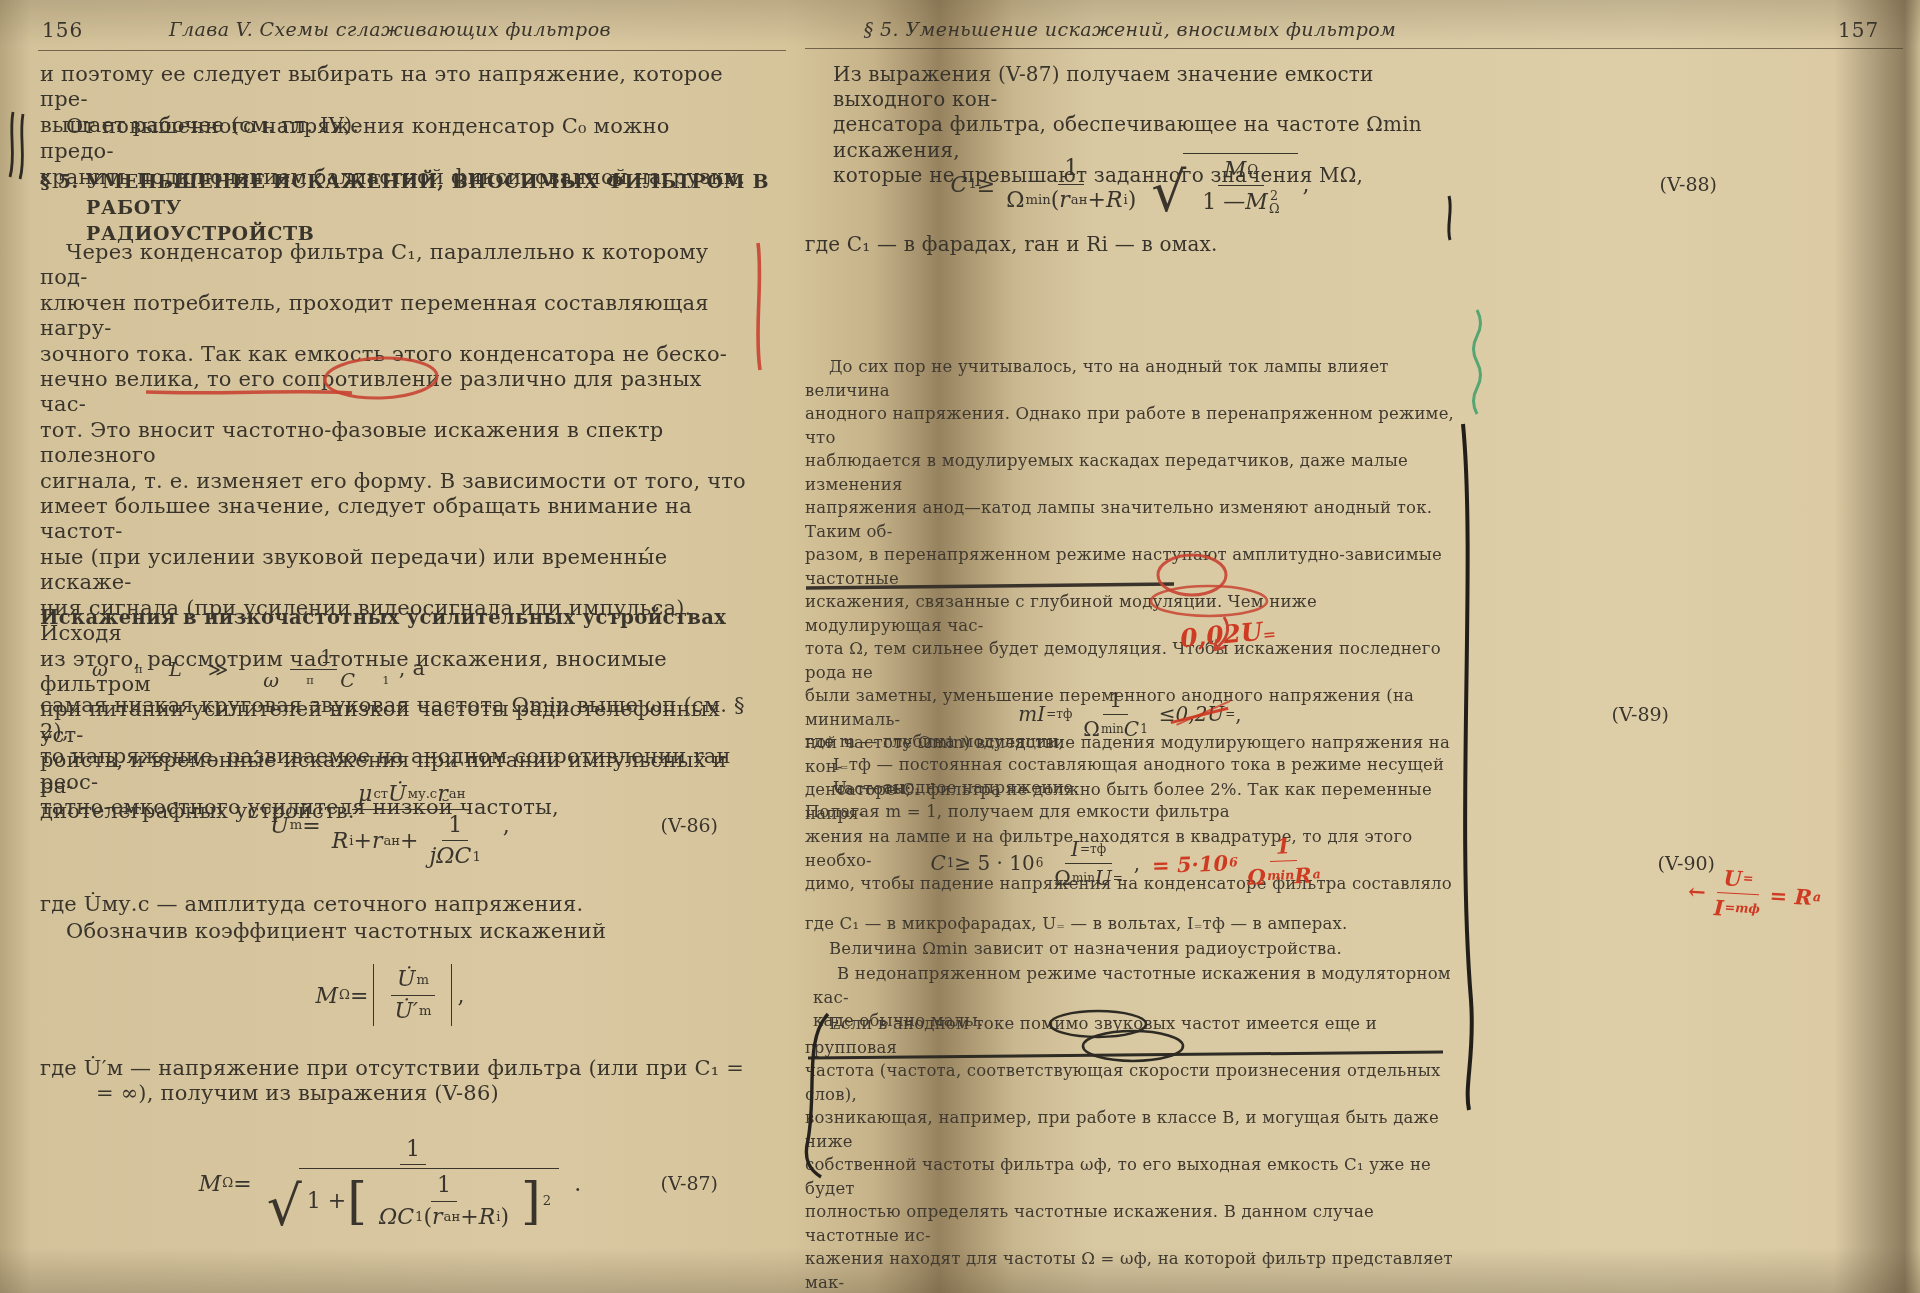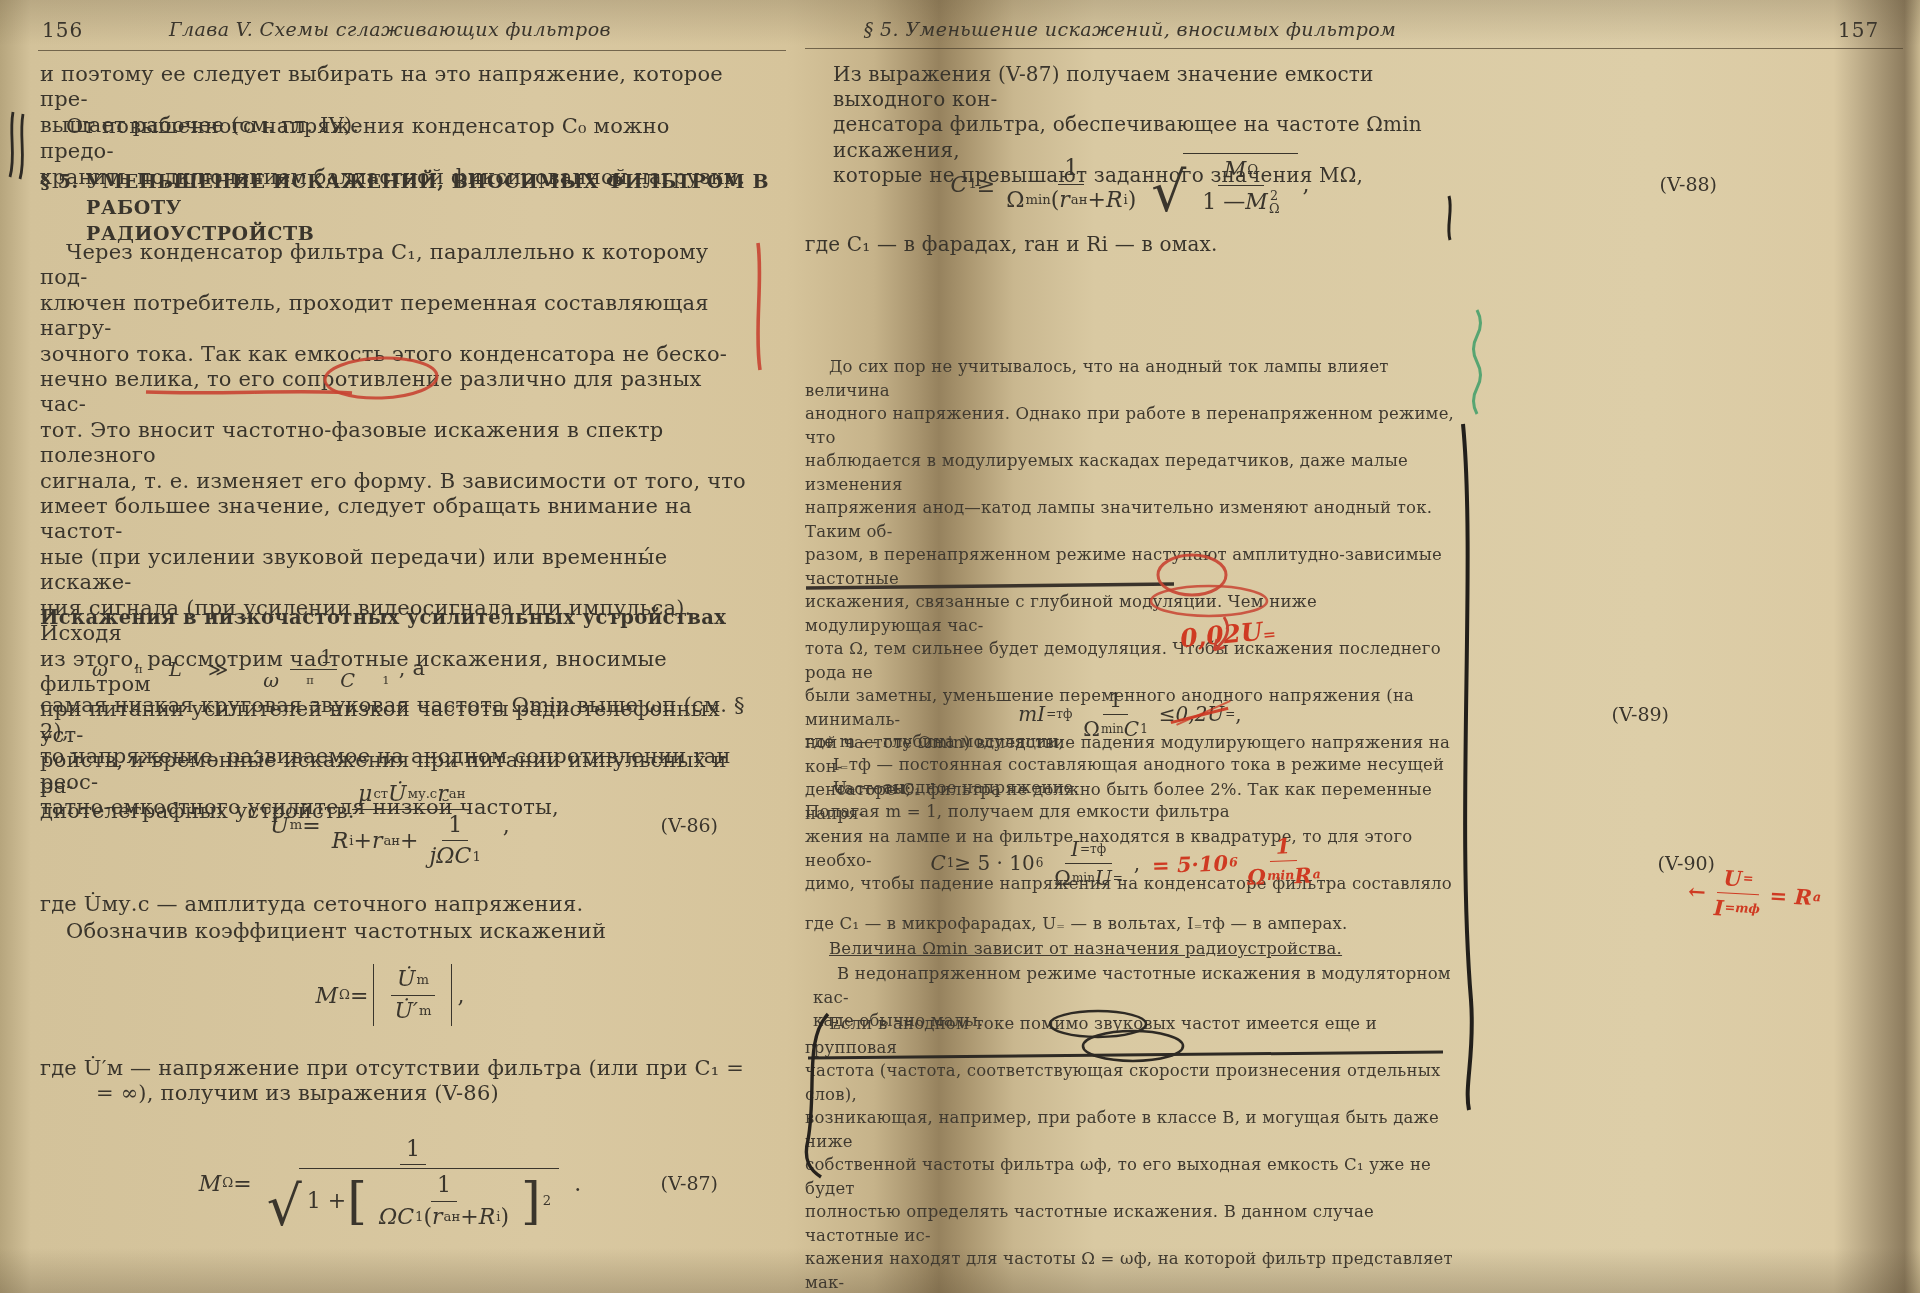--- a/index.html
+++ b/index.html
@@ -342,21 +342,21 @@
             <span class="fsub">min</span>
             <span>R</span>
             <span class="fsub">a</span>
           </span>
         </span>
       </span>
     <span class="ftag" style="right:-260px;">(V-90)</span>
   </div>
 
   <div class="para small-r" style="left:805px;top:912px;">где C₁ — в микрофарадах, U₌ — в вольтах, I₌тф — в амперах.</div>
-  <div class="para small-r ind-s" style="left:805px;top:937px;text-decoration:underline;">Величина Ωmin зависит от назначения радиоустройства.</div>
+  <div class="para small-r ind-s" style="left:805px;top:937px;">Величина Ωmin зависит от назначения радиоустройства.</div>
   <div class="para small-r ind-s" style="left:805px;top:962px;margin-left:8px;">В недонапряженном режиме частотные искажения в модуляторном кас-
 каде обычно малы.</div>
 
   <div class="para small-r ind-s" style="left:805px;top:1012px;"><span>Если в анодном токе помимо звуковых частот имеется еще и групповая
 частота (частота, соответствующая скорости произнесения отдельных слов),
 возникающая, например, при работе в классе B, и могущая быть даже ниже
 собственной частоты фильтра ωф, то его выходная емкость C₁ уже не будет
 полностью определять частотные искажения. В данном случае частотные ис-
 кажения находят для частоты Ω = ωф, на которой фильтр представляет мак-
 симальное сопротивление для переменного тока и имеет сопротивление актив-

